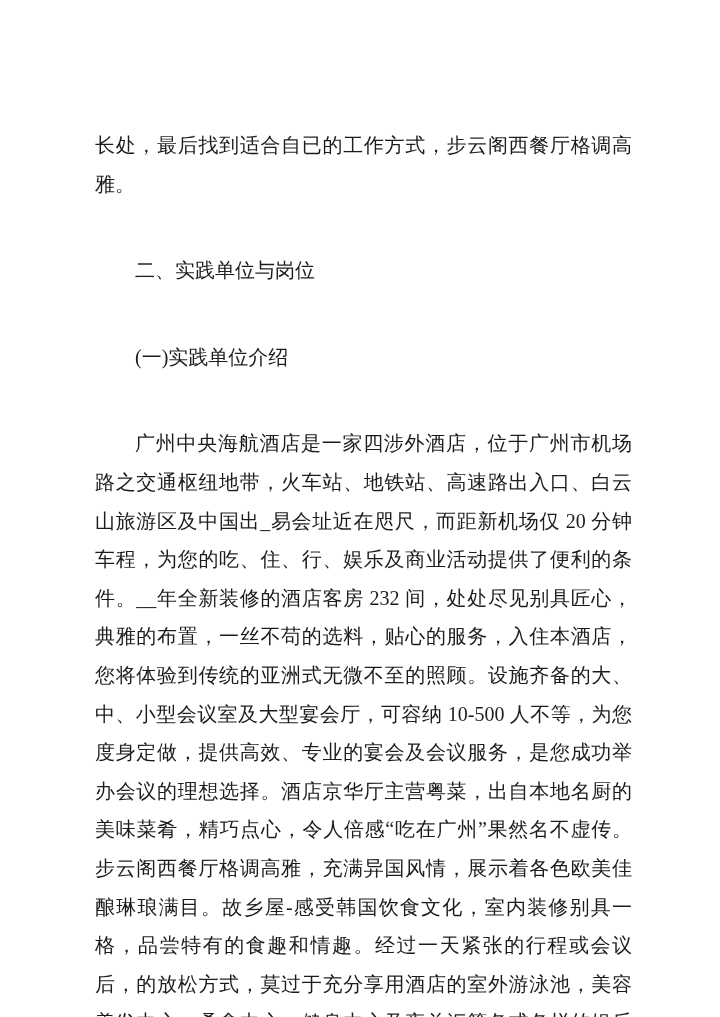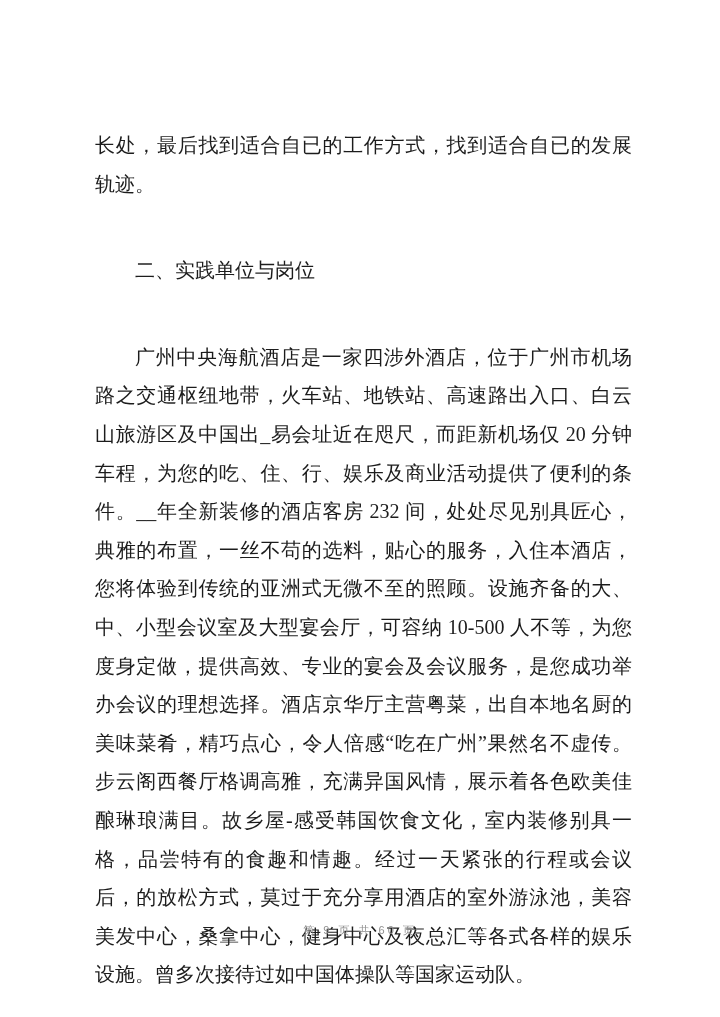--- a/index.html
+++ b/index.html
@@ -49,19 +49,19 @@
     font-size: 11px;
     color: #8f8f8f;
     letter-spacing: 3px;
   }
 </style>
 </head>
 <body>
 
 <div class="page">
   <div class="content">
-    <p class="doc-para">长处，最后找到适合自已的工作方式，找到适合自已的发展轨迹。</p>
+    <p class="doc-para">长处，最后找到适合自已的工作方式，步云阁西餐厅格调高雅。</p>
     <p class="doc-para indent">二、实践单位与岗位</p>
+    <p class="doc-para indent">(一)实践单位介绍</p>
     <p class="doc-para indent">广州中央海航酒店是一家四涉外酒店，位于广州市机场路之交通枢纽地带，火车站、地铁站、高速路出入口、白云山旅游区及中国出_易会址近在咫尺，而距新机场仅 20 分钟车程，为您的吃、住、行、娱乐及商业活动提供了便利的条件。__年全新装修的酒店客房 232 间，处处尽见别具匠心，典雅的布置，一丝不苟的选料，贴心的服务，入住本酒店，您将体验到传统的亚洲式无微不至的照顾。设施齐备的大、中、小型会议室及大型宴会厅，可容纳 10-500 人不等，为您度身定做，提供高效、专业的宴会及会议服务，是您成功举办会议的理想选择。酒店京华厅主营粤菜，出自本地名厨的美味菜肴，精巧点心，令人倍感“吃在广州”果然名不虚传。步云阁西餐厅格调高雅，充满异国风情，展示着各色欧美佳酿琳琅满目。故乡屋-感受韩国饮食文化，室内装修别具一格，品尝特有的食趣和情趣。经过一天紧张的行程或会议后，的放松方式，莫过于充分享用酒店的室外游泳池，美容美发中心，桑拿中心，健身中心及夜总汇等各式各样的娱乐设施。曾多次接待过如中国体操队等国家运动队。</p>
   </div>
 
-  <div class="footer">第 9 页 共 60 页</div>
 </div>
 
 </body></html>

